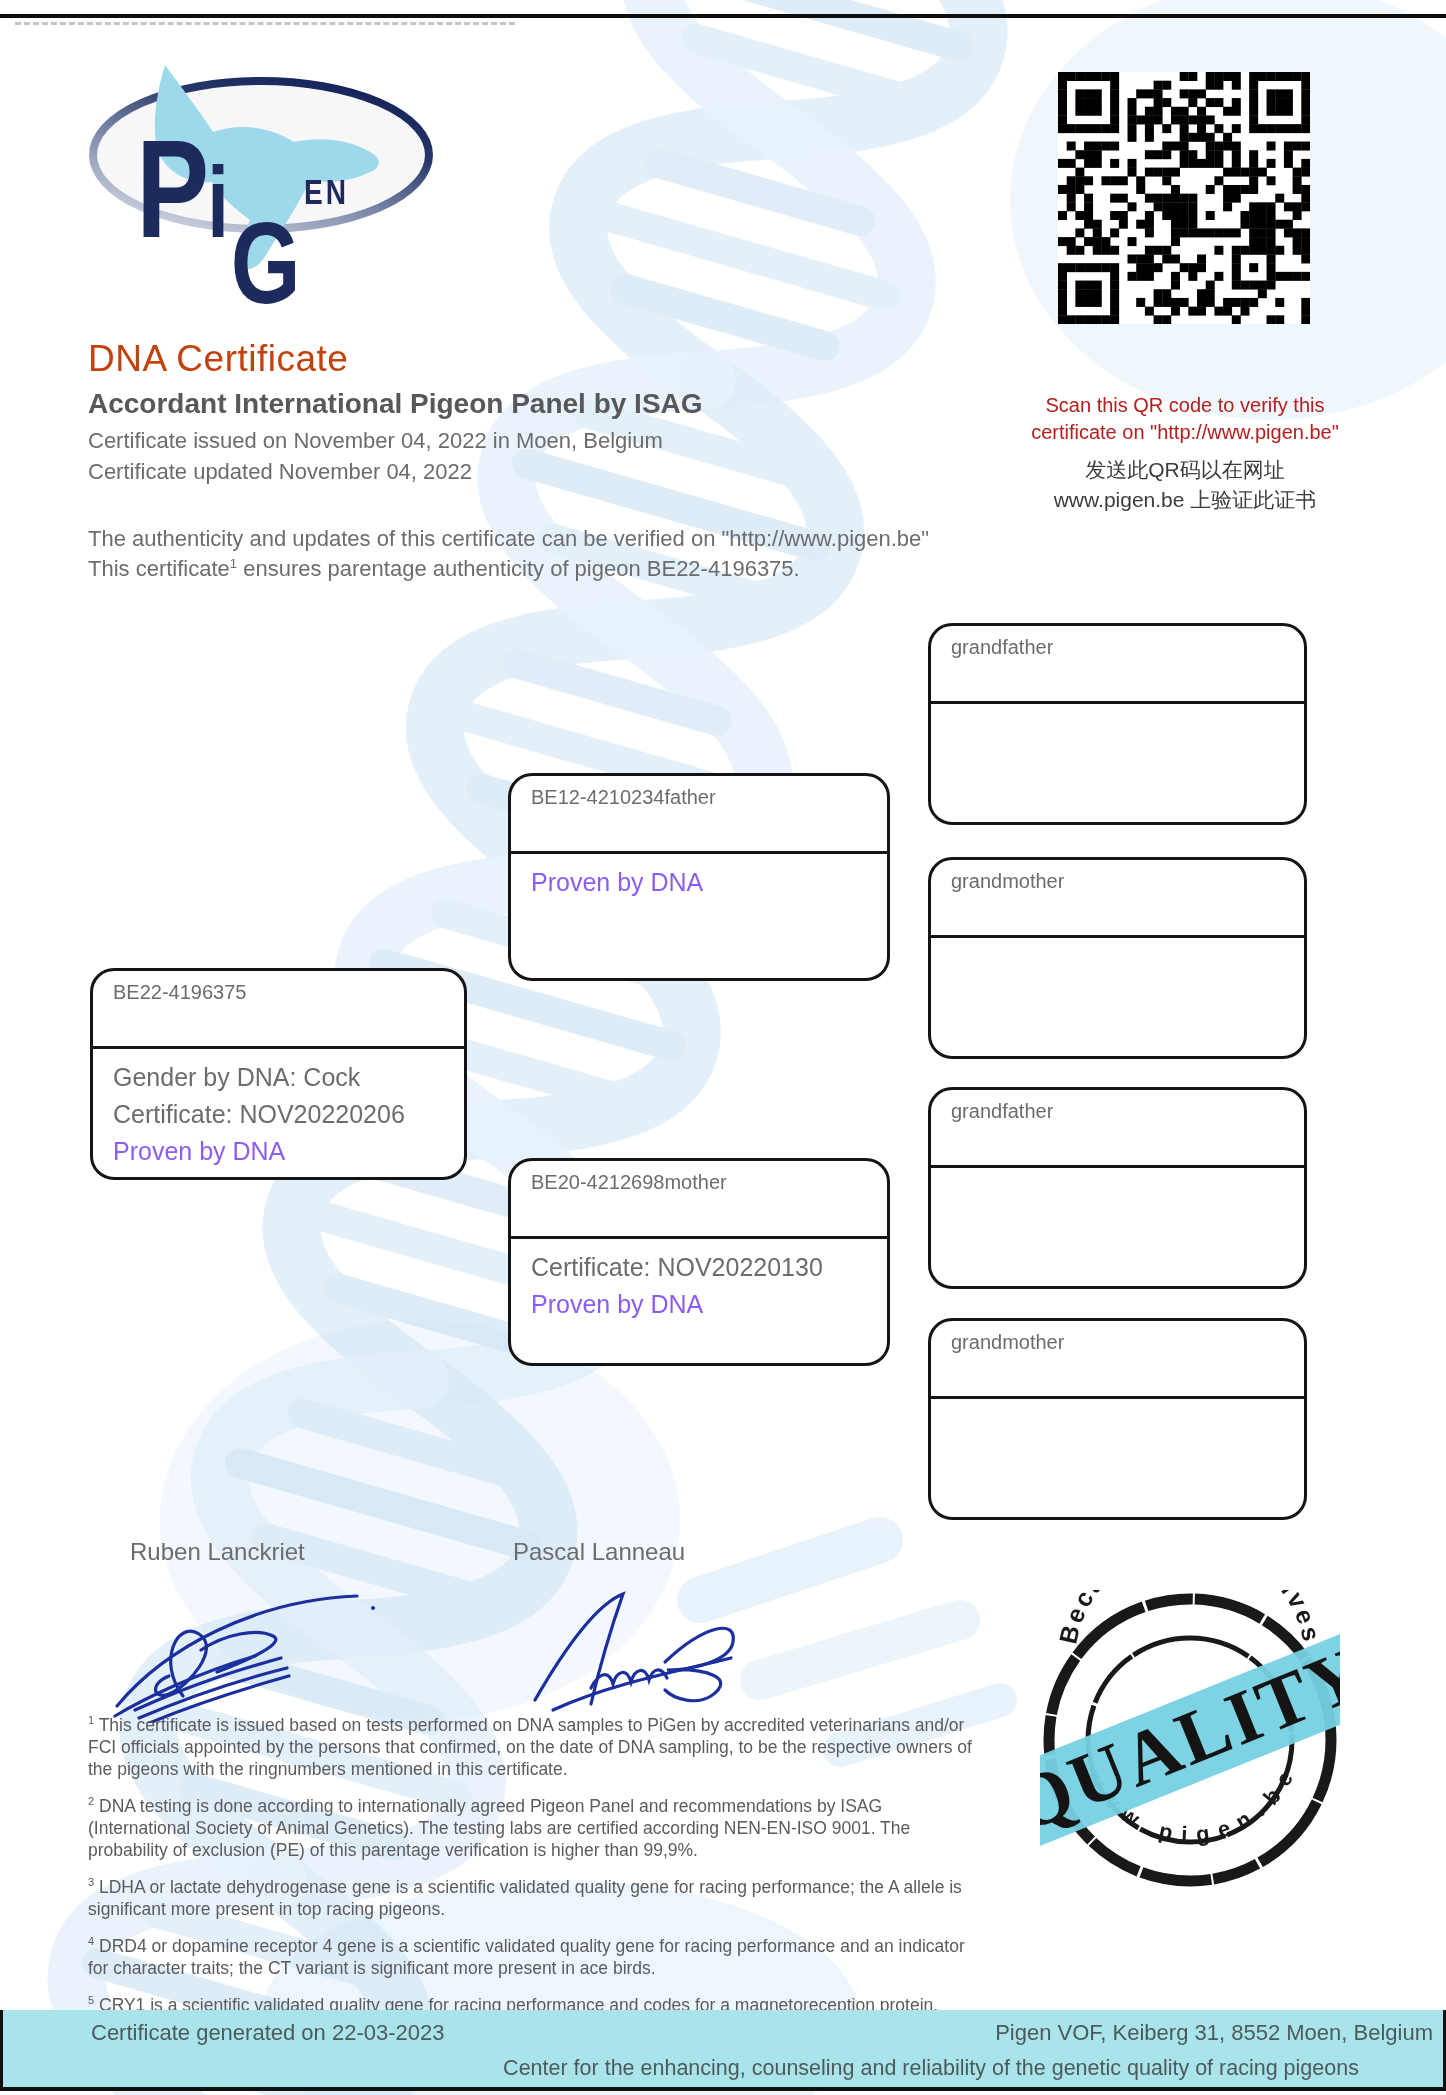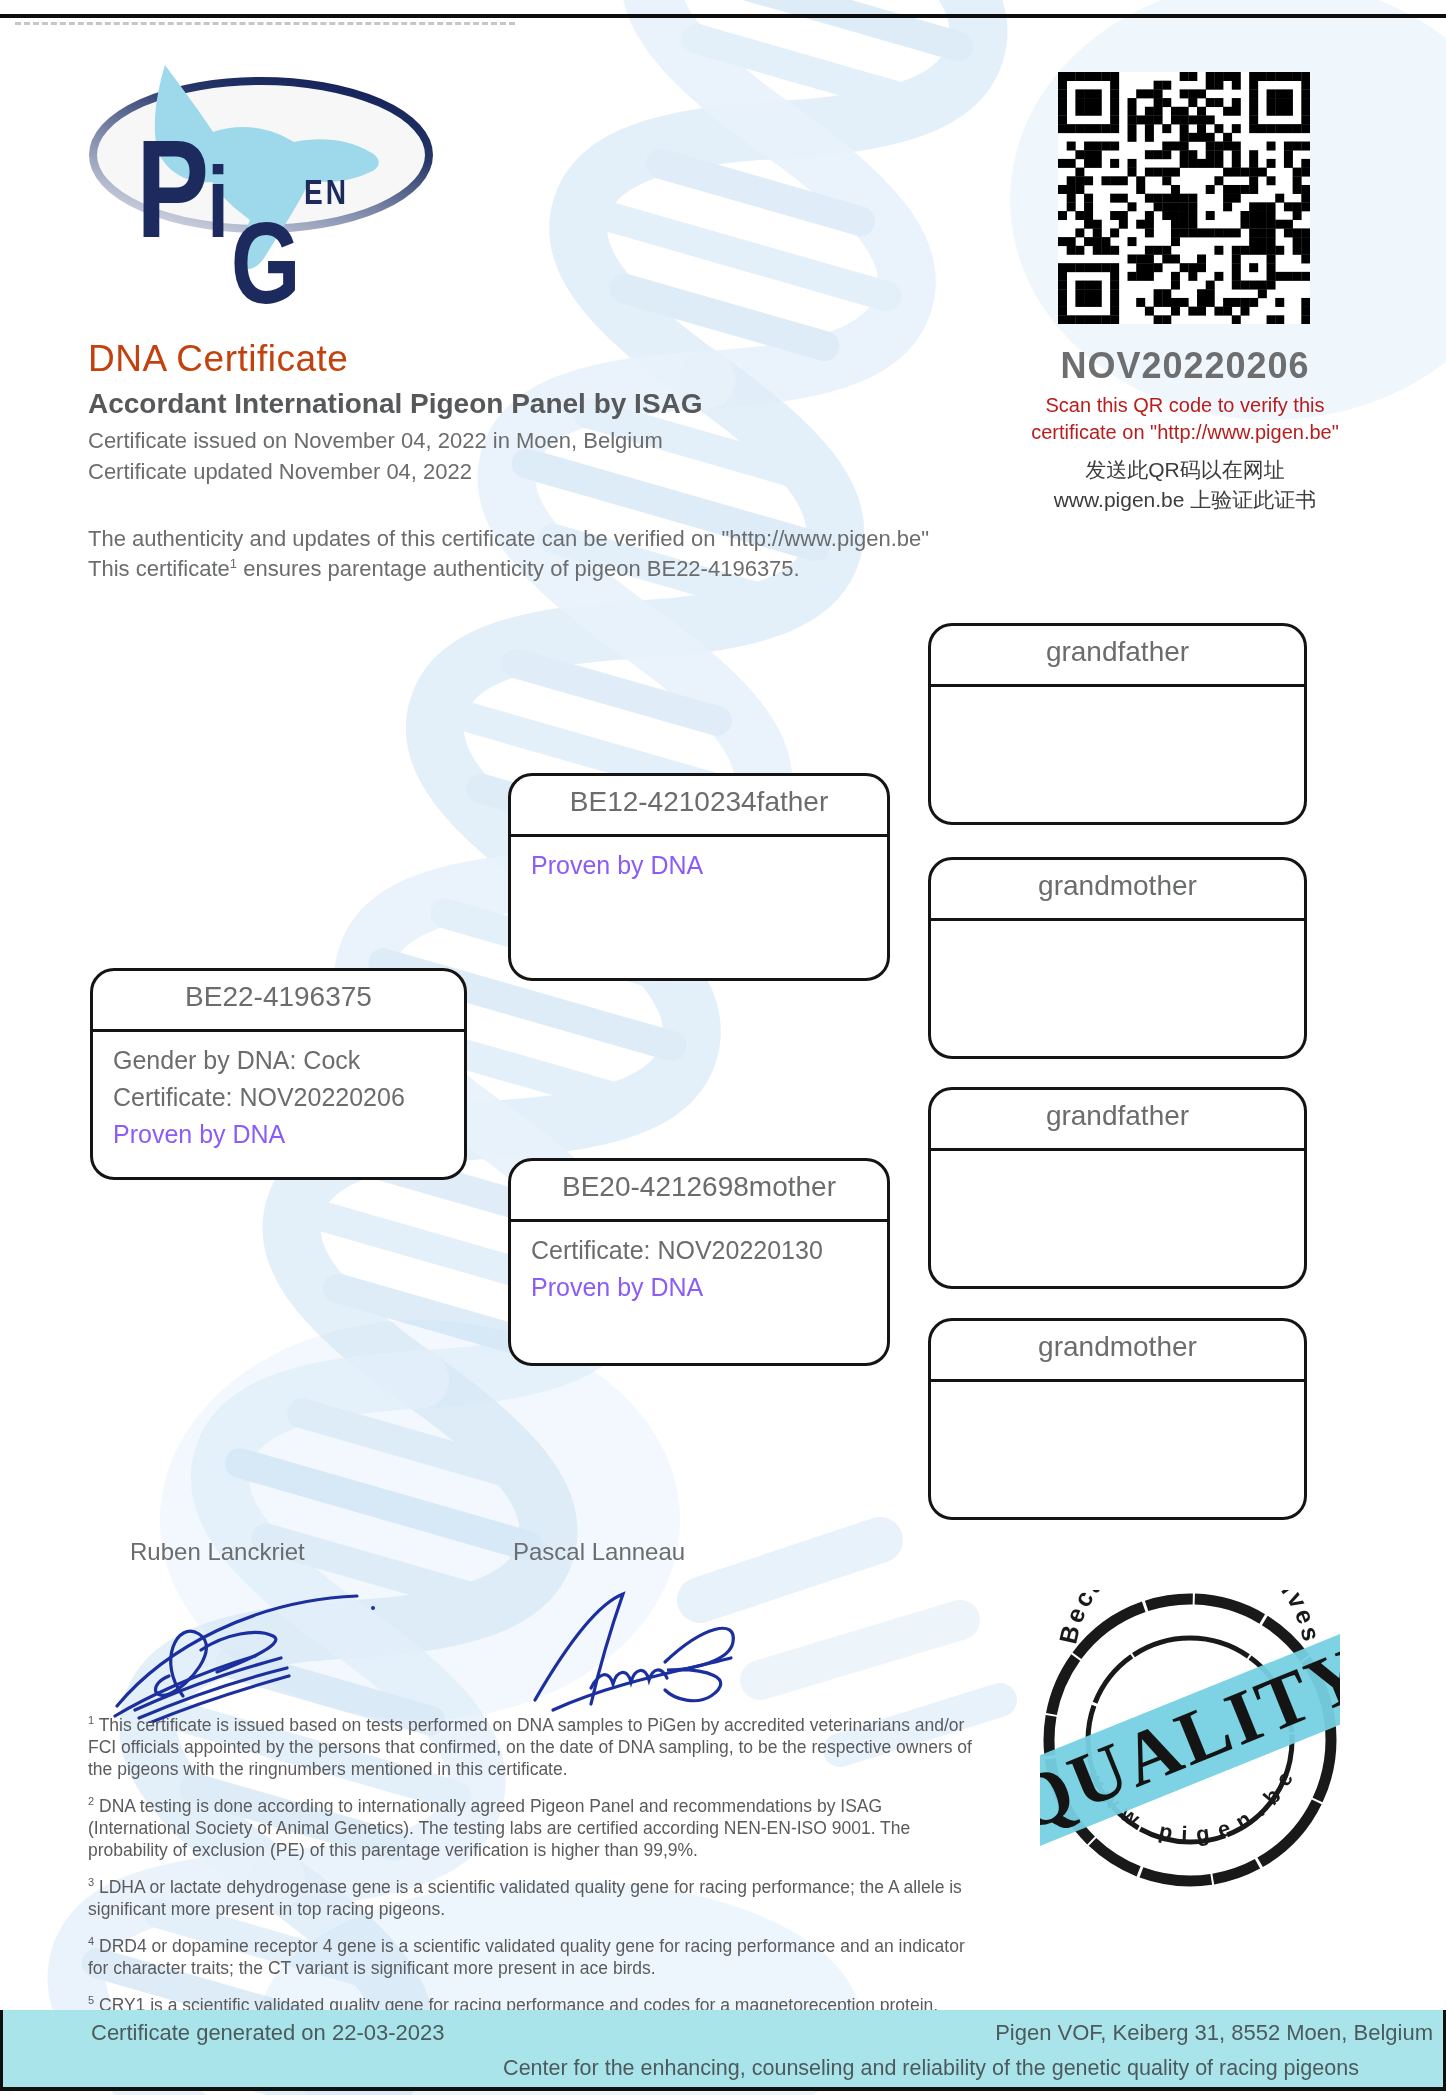--- a/index.html
+++ b/index.html
@@ -16,23 +16,23 @@
   sup.s{font-size:13px;vertical-align:super;line-height:0;}
   .qrcode{position:absolute;left:1058px;top:72px;}
   .qrid{position:absolute;left:1020px;top:345px;width:330px;text-align:center;
         font-size:36px;font-weight:bold;color:#6d6e70;letter-spacing:1px;}
   .qrcap{position:absolute;left:1005px;top:392px;width:360px;text-align:center;
          font-size:20px;line-height:27px;color:#b91c1c;}
   .qrzh{position:absolute;left:1005px;top:455px;width:360px;text-align:center;
         font-size:21px;line-height:30px;color:#3c3c3e;}
 
   .pbox{position:absolute;background:#ffffff;border:3px solid #141414;border-radius:24px;box-sizing:border-box;}
-  .pbox .hdr{display:flex;justify-content:center;align-items:flex-start;
-             padding:10px 20px 0 20px;height:48px;border-bottom:3px solid #141414;
-             font-size:28px;color:#6b6c6e;}
+  .pbox .hdr{display:flex;justify-content:flex-start;align-items:flex-start;
+             padding:10px 20px 17px 20px;height:48px;border-bottom:3px solid #141414;
+             font-size:20px;color:#6b6c6e;}
   .pbox .bdy{padding:10px 20px;font-size:25px;line-height:37px;color:#6b6c6e;}
   .proven{color:#8b5cf6;}
 
   .signame{position:absolute;font-size:24px;color:#6b6c6e;}
   .fnotes{position:absolute;left:88px;top:1714px;width:892px;}
   .fnote{font-size:17.5px;line-height:22px;color:#5b5b5d;margin-bottom:15px;}
   .fnote sup{font-size:11px;vertical-align:super;line-height:0;}
 
   .footer{position:absolute;left:0;top:2010px;width:1446px;height:81px;background:#aae4eb;
           border-bottom:4px solid #101010;border-left:3px solid #101010;border-right:3px solid #101010;
@@ -508,21 +508,20 @@
       <rect x="34.76" y="243.31" width="8.99" height="8.99" fill="#000"></rect>
       <rect x="43.45" y="243.31" width="8.99" height="8.99" fill="#000"></rect>
       <rect x="52.14" y="243.31" width="8.99" height="8.99" fill="#000"></rect>
       <rect x="95.59" y="243.31" width="8.99" height="8.99" fill="#000"></rect>
       <rect x="104.28" y="243.31" width="8.99" height="8.99" fill="#000"></rect>
       <rect x="173.79" y="243.31" width="8.99" height="8.99" fill="#000"></rect>
       <rect x="208.55" y="243.31" width="8.99" height="8.99" fill="#000"></rect>
       <rect x="217.24" y="243.31" width="8.99" height="8.99" fill="#000"></rect>
       <rect x="243.31" y="243.31" width="8.99" height="8.99" fill="#000"></rect>
     </svg>
-  <div class="qrid">NOV20220206</div>
   <div class="qrcap">
     <div>Scan this QR code to verify this</div>
     <div>certificate on "http://www.pigen.be"</div>
   </div>
   <div class="qrzh">
     <div>发送此QR码以在网址</div>
     <div>www.pigen.be 上验证此证书</div>
   </div>
 
   <div class="title">DNA Certificate</div>

